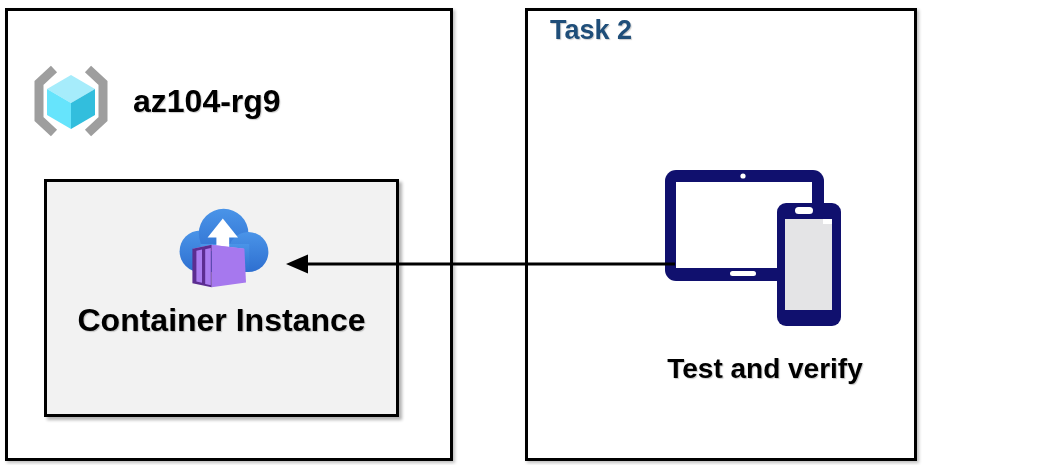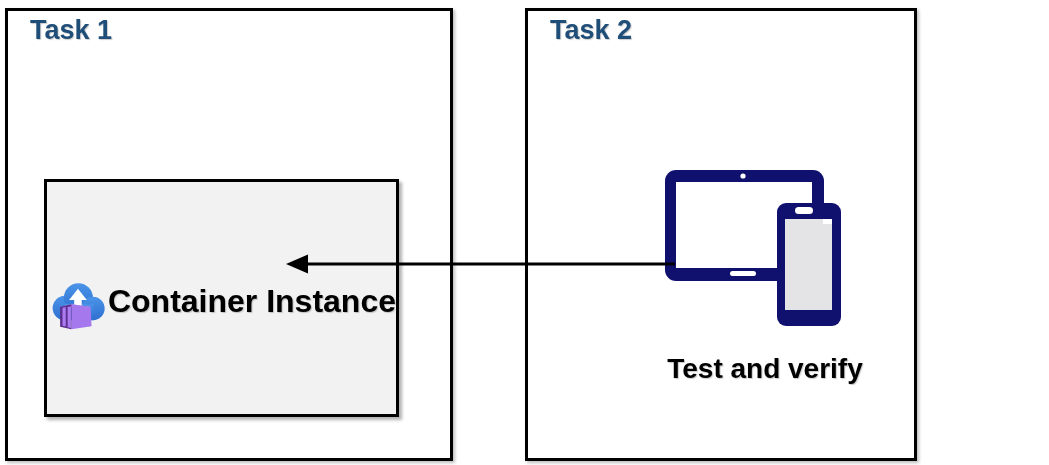--- a/index.html
+++ b/index.html
@@ -37,21 +37,21 @@
     text-shadow:1px 1px 1px rgba(130,130,130,0.4);
   }
   .inner-box{
     position:absolute;
     left:36px;top:168px;
     width:355px;height:238px;
     background:#f2f2f2;
     border:3px solid #000000;
     box-sizing:border-box;
     box-shadow:3px 3px 3px rgba(0,0,0,0.3);
-    display:flex;flex-direction:row;align-items:center;
+    display:flex;flex-direction:column;align-items:center;
   }
   .ci-icon{margin-top:14px;}
   .ci-label{
     margin-top:6px;
     font-size:32px;font-weight:700;color:#000;
     text-shadow:1px 1px 1px rgba(130,130,130,0.45);
     white-space:nowrap;
   }
   .devices-icon{position:absolute;left:136px;top:158px;}
   .devices-label{
@@ -67,22 +67,31 @@
     width:1049px;height:465px;
     pointer-events:none;
   }
 </style>
 </head>
 <body>
 
 <div class="canvas">
 
   <div class="task-box task1">
-    <div class="task-title">Task 1</div>
 
+    <div class="rg-row">
+      <svg width="80" height="76" viewBox="0 0 80 76">
+        <polyline points="23,6 8,20 8,56 23,70" fill="none" stroke-width="9" stroke="#9e9e9e"></polyline>
+        <polyline points="57,6 72,20 72,56 57,70" fill="none" stroke-width="9" stroke="#9e9e9e"></polyline>
+        <polygon points="40,12 64,26 40,40 16,26" fill="#a6ecfb"></polygon>
+        <polygon points="16,26 40,40 40,66 16,52" fill="#66e4fc"></polygon>
+        <polygon points="64,26 40,40 40,66 64,52" fill="#32bedd"></polygon>
+      </svg>
+      <div class="rg-name">az104-rg9</div>
+    </div>
 
     <div class="inner-box">
       <svg class="ci-icon" width="104" height="100" viewBox="0 0 130 125">
         <defs>
           <linearGradient id="cloudGrad" x1="0" y1="0" x2="0" y2="1">
             <stop offset="0" stop-color="#4a94e8"></stop>
             <stop offset="1" stop-color="#2e6fd0"></stop>
           </linearGradient>
         </defs>
         <g fill="url(#cloudGrad)">

